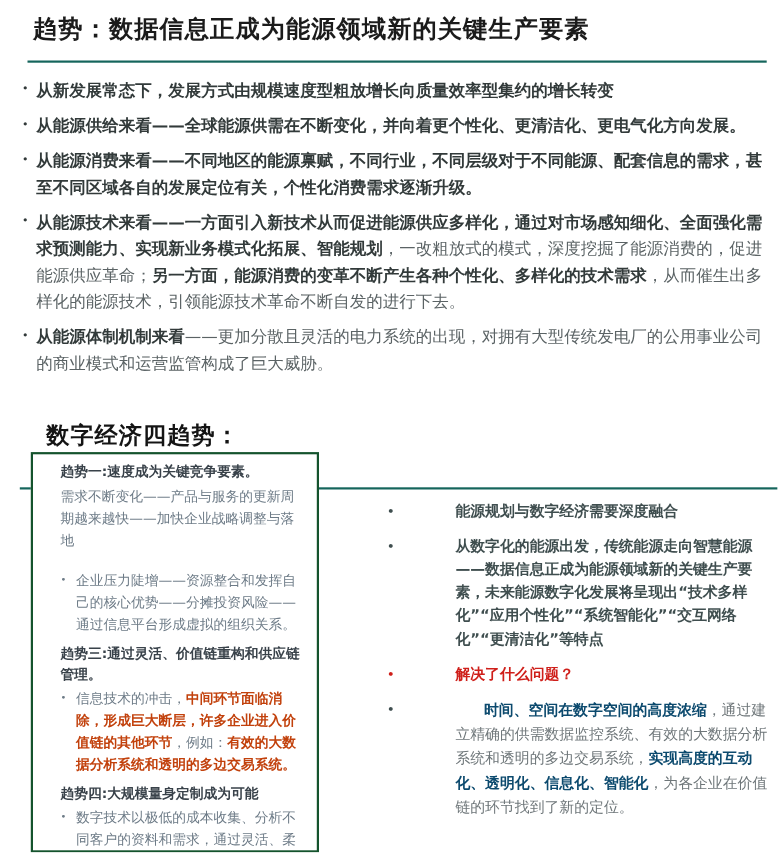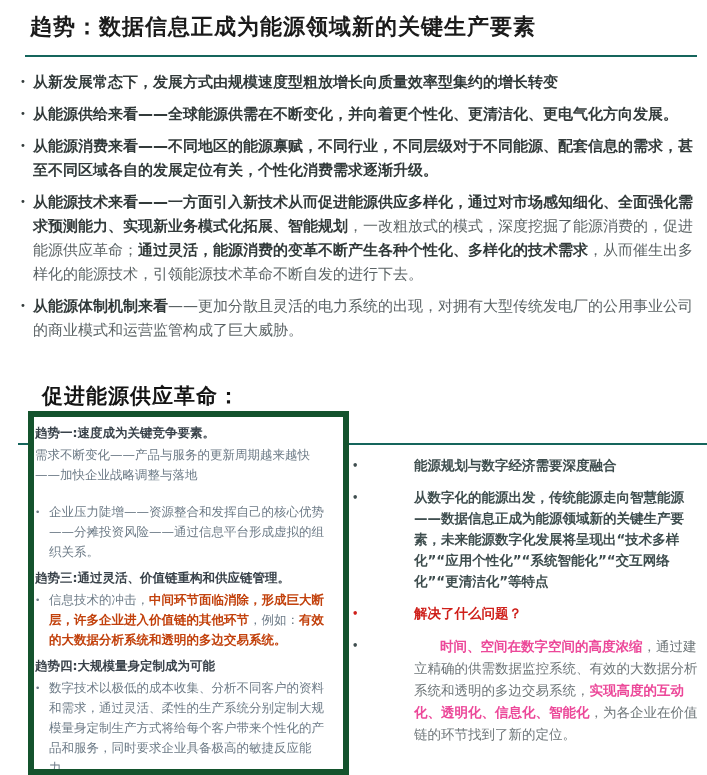--- a/index.html
+++ b/index.html
@@ -25,23 +25,23 @@
   .tb .txt { flex:1; }
   .tb .reg { font-weight:normal; color:#5b6365; }
 
   .section-heading {
     position:absolute; left:42px; top:382px;
     font-size:21px; font-weight:bold; color:#141414; letter-spacing:1px;
   }
 
   
   .trend-box {
-    position:absolute; left:28px; top:411px; width:321px; height:364px;
-    background:#ffffff; border:6px solid #14532d; z-index:2;
-    padding:6px 9px 0 1px; overflow:hidden;
+    position:absolute; left:28px; top:411px; width:262px; height:364px;
+    background:#ffffff; border:2px solid #14532d; z-index:2;
+    padding:6px 9px 0 25px; overflow:hidden;
   }
   .bx-h { font-size:12.5px; font-weight:bold; color:#39424a;
           line-height:19px; margin:6px 0 3px 0; }
   .bx-h.first { margin-top:0; }
   .bx-p { font-size:12.5px; color:#6d7b87; line-height:20px; margin-bottom:17px; }
   .bx-b { display:flex; font-size:12.5px; color:#6d7b87; line-height:20px;
           margin-bottom:3px; }
   .bx-b .mk { flex:none; width:14px; font-size:9px; line-height:20px; color:#6d7b87; }
   .bx-b .txt { flex:1; }
   .bx-strong { font-weight:bold; color:#c2410c; }
@@ -50,21 +50,21 @@
   .right-col { position:absolute; left:352px; top:455px; width:348px; z-index:2; }
   .rb { display:flex; font-size:13.5px; line-height:21px; font-weight:bold;
         color:#3f4e4f; margin-bottom:11px; }
   .rb .mk { flex:none; width:18px; font-size:10px; line-height:21px; }
   .rb .txt { flex:1;padding-left:44px; }
   .rb-red { color:#cf1f1a; }
   .rb-red .mk { color:#cf1f1a; }
   .rb-mixed { line-height:22px; }
   .rb-mixed .txt { text-indent:26px; font-weight:normal; color:#6e7679; }
   .rb-mixed .mk { color:#3f4e4f; }
-  .rb-mixed .bold { font-weight:bold; color:#ec4899;text-align:center; }
+  .rb-mixed .bold { font-weight:bold; color:#0c4a6e;text-align:center; }
 </style>
 </head>
 <body>
 
 <div class="page">
 
   <h1 class="page-title">趋势：数据信息正成为能源领域新的关键生产要素</h1>
   <div class="rule rule-top"></div>
 
   <div class="top-list">
@@ -75,29 +75,29 @@
     <div class="tb">
       <span class="mk">•</span>
       <div class="txt">从能源供给来看——全球能源供需在不断变化，并向着更个性化、更清洁化、更电气化方向发展。</div>
     </div>
     <div class="tb">
       <span class="mk">•</span>
       <div class="txt">从能源消费来看——不同地区的能源禀赋，不同行业，不同层级对于不同能源、配套信息的需求，甚至不同区域各自的发展定位有关，个性化消费需求逐渐升级。</div>
     </div>
     <div class="tb">
       <span class="mk">•</span>
-      <div class="txt"><span>从能源技术来看——一方面引入新技术从而促进能源供应多样化，通过对市场感知细化、全面强化需求预测能力、实现新业务模式化拓展、智能规划</span><span class="reg">，一改粗放式的模式，深度挖掘了能源消费的，促进能源供应革命；</span><span>通过灵活，能源消费的变革不断产生各种个性化、多样化的技术需求</span><span class="reg">，从而催生出多样化的能源技术，引领能源技术革命不断自发的进行下去。</span></div>
+      <div class="txt"><span>从能源技术来看——一方面引入新技术从而促进能源供应多样化，通过对市场感知细化、全面强化需求预测能力、实现新业务模式化拓展、智能规划</span><span class="reg">，一改粗放式的模式，深度挖掘了能源消费的，促进能源供应革命；</span><span>另一方面，能源消费的变革不断产生各种个性化、多样化的技术需求</span><span class="reg">，从而催生出多样化的能源技术，引领能源技术革命不断自发的进行下去。</span></div>
     </div>
     <div class="tb">
       <span class="mk">•</span>
       <div class="txt"><span>从能源体制机制来看</span><span class="reg">——更加分散且灵活的电力系统的出现，对拥有大型传统发电厂的公用事业公司的商业模式和运营监管构成了巨大威胁。</span></div>
     </div>
   </div>
 
-  <h2 class="section-heading">促进能源供应革命：</h2>
+  <h2 class="section-heading">数字经济四趋势：</h2>
 
   <div class="rule rule-mid"></div>
 
   <div class="trend-box">
     <div class="bx-h first">趋势一:速度成为关键竞争要素。</div>
     <div class="bx-p">需求不断变化——产品与服务的更新周期越来越快——加快企业战略调整与落地</div>
 
     <div class="bx-b">
       <span class="mk">•</span>
       <div class="txt">企业压力陡增——资源整合和发挥自己的核心优势——分摊投资风险——通过信息平台形成虚拟的组织关系。</div>

